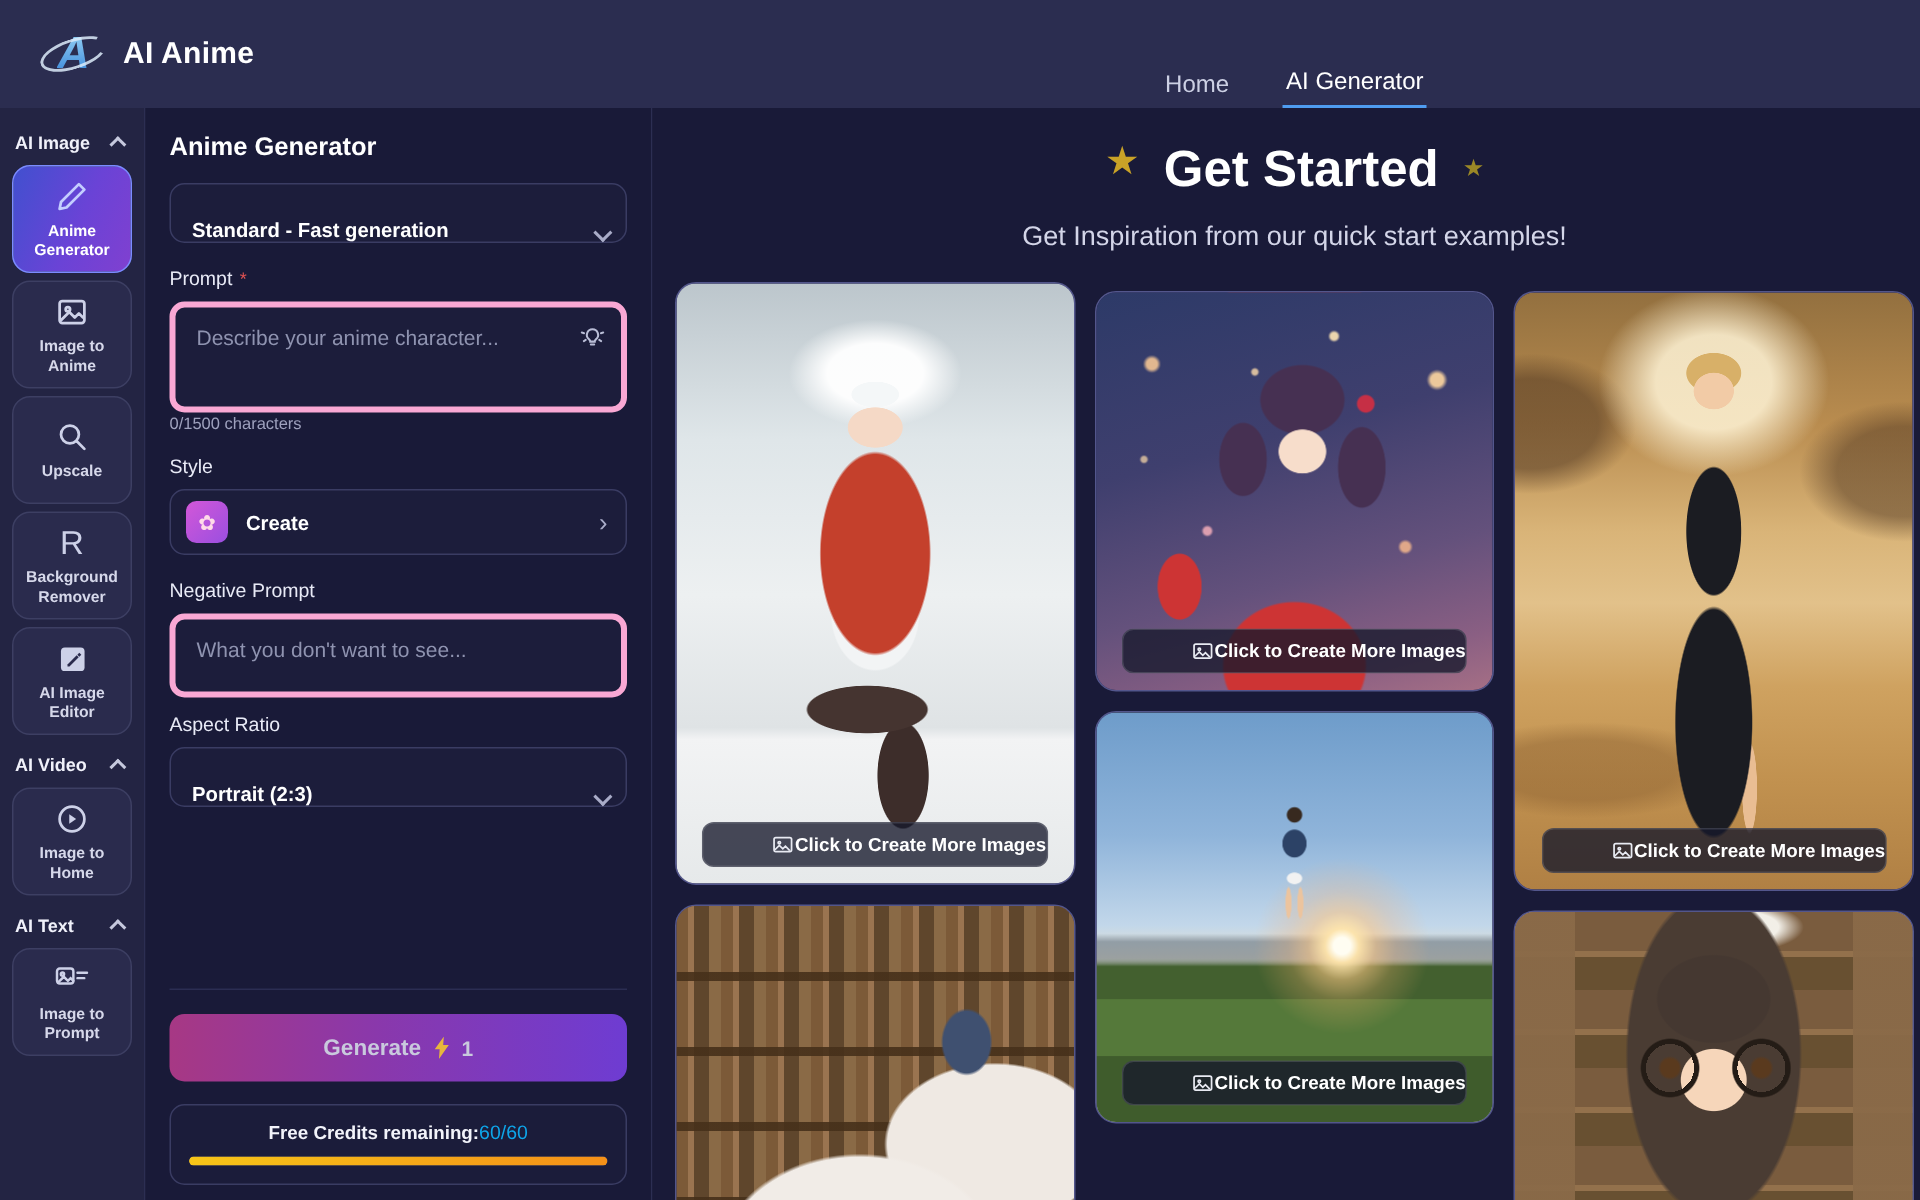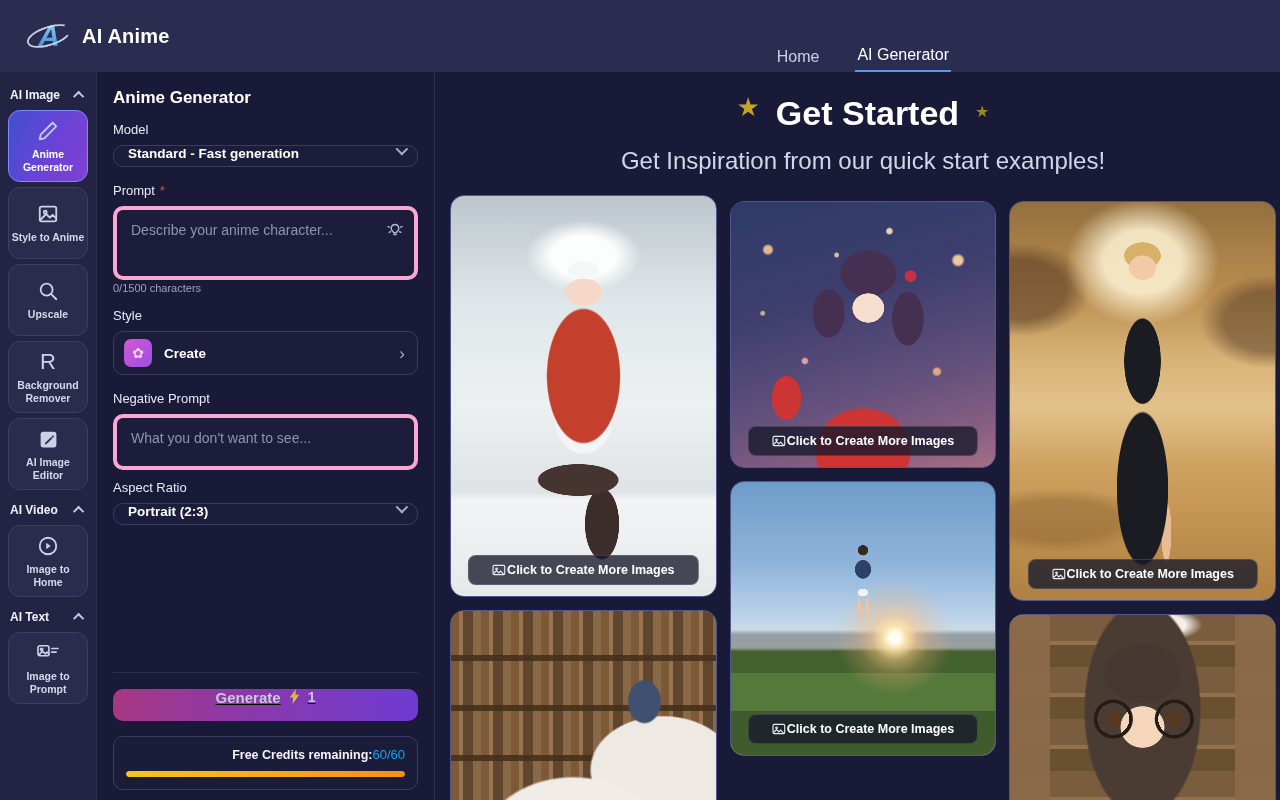--- a/index.html
+++ b/index.html
@@ -30,61 +30,61 @@
   .side-item.active .lbl { color:#fff; }
   .side-icon { width:24px; height:24px; display:flex; align-items:center; justify-content:center; color:#cdd1e8; }
   .side-item.active .side-icon { color:#c3cdff; }
   .r-glyph { font-size:22px; color:#cdd1e8; font-weight:400; line-height:1; }
 
   
   .form-panel { width:338px; flex-shrink:0; background:#191a38; border-right:1px solid #2c2e52; padding:16px 16px 10px 16px; display:flex; flex-direction:column; }
   .form-title { color:#fff; font-size:17px; font-weight:700; margin-bottom:14px; }
   .field-label { color:#e8eaf6; font-size:13px; font-weight:500; margin-bottom:8px; display:flex; gap:5px; align-items:baseline; }
   .req { color:#e05252; font-size:12px; }
-  .select-box { height:22px; border:1px solid #3a3c63; border-radius:10px; display:flex; align-items:flex-start; justify-content:space-between; padding:0 12px 0 14px; margin-bottom:16px; cursor:pointer; background:rgba(255,255,255,0.015); }
+  .select-box { height:40px; border:1px solid #3a3c63; border-radius:10px; display:flex; align-items:flex-end; justify-content:space-between; padding:0 12px 0 14px; margin-bottom:16px; cursor:pointer; background:rgba(255,255,255,0.015); }
   .select-value { color:#fff; font-size:13.5px; font-weight:600; }
   .chev-down { width:9px; height:9px; border-right:2px solid #a9acc8; border-bottom:2px solid #a9acc8; transform:rotate(45deg) translateY(-2px); }
   .textarea-wrap { position:relative; border:4px solid #f9a8d4; border-radius:10px; background:rgba(255,255,255,0.015); margin-bottom:2px; }
   .textarea-wrap textarea { width:100%; background:transparent; border:none; outline:none; resize:none; color:#e8eaf6; font-size:14px; font-family:"Liberation Sans", sans-serif; padding:12px 34px 8px 14px; display:block; }
   .textarea-wrap textarea::placeholder { color:#8f93b0; }
   .ta-prompt { height:66px; }
   .ta-neg { height:48px; }
   .bulb-btn { position:absolute; top:10px; right:10px; width:18px; height:18px; cursor:pointer; color:#b9bdd6; }
   .char-count { color:#9ea1bd; font-size:11px; margin-bottom:14px; }
   .style-box { height:44px; border:1px solid #3a3c63; border-radius:10px; display:flex; align-items:center; gap:12px; padding:0 12px 0 10px; margin-bottom:16px; cursor:pointer; background:rgba(255,255,255,0.015); }
   .style-thumb { width:28px; height:28px; border-radius:7px; background:linear-gradient(135deg,#d357d8 0%,#9a4fe0 100%); display:flex; align-items:center; justify-content:center; color:#ffd9e8; font-size:14px; }
   .style-name { color:#fff; font-size:13.5px; font-weight:600; flex:1; }
   .chev-right { color:#a9acc8; font-size:17px; line-height:1; }
   .form-bottom { margin-top:auto; border-top:1px solid #2b2d52; padding-top:16px; }
-  .generate-btn { width:100%; height:32px; border:none; border-radius:10px; background:linear-gradient(90deg,#a73884 0%,#8a38ab 45%,#6e3cd2 100%); display:flex; justify-content:center; gap:7px; cursor:pointer;text-decoration:underline; }
+  .generate-btn { width:100%; height:45px; border:none; border-radius:10px; background:linear-gradient(90deg,#a73884 0%,#8a38ab 45%,#6e3cd2 100%); display:flex; align-items:center; justify-content:center; gap:7px; cursor:pointer; }
   .generate-label { color:#c9c9dd; font-size:15px; font-weight:700; }
   .bolt { width:13px; height:15px; }
   .gen-cost { color:#c9c9dd; font-size:14px; font-weight:700; }
   .credits-box { margin-top:15px; border:1px solid #3a3c63; border-radius:10px; padding:10px 12px 12px 12px; background:rgba(255,255,255,0.01); }
-  .credits-row { display:flex; justify-content:flex-end; align-items:center; margin-bottom:9px; }
+  .credits-row { display:flex; justify-content:center; align-items:center; margin-bottom:9px; }
   .credits-label { color:#f2f3fa; font-size:12.5px; font-weight:600; }
   .credits-value { color:#0ea5e9; font-size:13px; font-weight:400; }
   .credits-bar { height:6px; border-radius:3px; background:#3a3c63; overflow:hidden; }
   .credits-fill { height:100%; border-radius:3px; background:linear-gradient(90deg,#f7c518,#f59018); }
 
   
   .content { flex:1; background:#191a38; padding:22px 4px 0 15px; overflow:hidden; }
   .gs-header { text-align:center; }
   .gs-title-row { display:flex; align-items:center; justify-content:center; gap:16px; }
   .star-big { color:#c9a227; font-size:26px; transform:translateY(-6px); }
   .star-small { color:#9b8826; font-size:16px; transform:translateY(-2px); }
   .gs-title { color:#fff; font-size:34px; font-weight:800; }
-  .gs-subtitle { color:#d3d5e8; font-size:24px; margin-top:14px;text-align:center; }
+  .gs-subtitle { color:#d3d5e8; font-size:18px; margin-top:14px;text-align:center; }
   .gs-hint { color:#9093b2; font-size:14px; margin-top:9px; }
   .grid { display:flex; gap:13px; margin-top:20px; }
   .col { flex:1; display:flex; flex-direction:column; gap:13px; }
   .col.offset { margin-top:6px; }
   .card { position:relative; border:1px solid #53568c; border-radius:14px; overflow:hidden; cursor:pointer; background:#20224a; }
   .art { position:absolute; inset:0; }
-  .cta-btn { position:absolute; left:50%; transform:translateX(-50%); bottom:11px; width:87%; height:30px; border-radius:8px; background:rgba(22,24,43,.78); border:1px solid rgba(255,255,255,.14); display:flex; align-items:center; justify-content:center; gap:1px; cursor:pointer; }
+  .cta-btn { position:absolute; left:50%; transform:translateX(-50%); bottom:11px; width:87%; height:30px; border-radius:8px; background:rgba(22,24,43,.78); border:1px solid rgba(255,255,255,.14); display:flex; align-items:center; justify-content:flex-end; gap:1px; cursor:pointer; }
   .cta-btn span { color:#fff; font-size:12.5px; font-weight:600; white-space:nowrap; }
   .cta-icon { width:14px; height:12px; color:#e8eaf2; flex-shrink:0; }
 
   
   .art-nurse { background-image:
     radial-gradient(ellipse 30px 22px at 50% 24%, #f5d9c6 0 60%, transparent 62%),
     radial-gradient(ellipse 26px 14px at 50% 18.5%, #f4f7f8 0 60%, transparent 62%),
     radial-gradient(ellipse 9px 6px at 50% 17.5%, #cc2b2b 0 60%, transparent 65%),
     radial-gradient(ellipse 60px 110px at 50% 45%, #c4402c 0 60%, transparent 62%),
     radial-gradient(ellipse 48px 62px at 50% 55%, #f2f4f5 0 60%, transparent 62%),
@@ -186,21 +186,21 @@
     </div>
 
     <div class="side-item">
       <span class="side-icon">
         <svg viewBox="0 0 24 24" width="22" height="22" fill="none" stroke="currentColor" stroke-width="2" stroke-linecap="round" stroke-linejoin="round">
             <rect x="3" y="4" width="18" height="16" rx="2"></rect>
             <circle cx="9" cy="10" r="1.6"></circle>
             <path d="M4 18l6-6 4 4 3-3 3 3"></path>
           </svg>
       </span>
-      <span class="lbl">Style to Anime</span>
+      <span class="lbl">Image to Anime</span>
     </div>
 
     <div class="side-item">
       <span class="side-icon">
         <svg viewBox="0 0 24 24" width="22" height="22" fill="none" stroke="currentColor" stroke-width="2" stroke-linecap="round">
             <circle cx="10.5" cy="10.5" r="6.5"></circle>
             <path d="M15.5 15.5L21 21"></path>
           </svg>
       </span>
       <span class="lbl">Upscale</span>
@@ -254,23 +254,20 @@
           </svg>
       </span>
       <span class="lbl">Image to Prompt</span>
     </div>
 
   </aside>
 
   <section class="form-panel">
     <h1 class="form-title">Anime Generator</h1>
 
-    <div class="field-label">
-        <span>Model</span>
-      </div>
     <div class="select-box">
       <span class="select-value">Standard - Fast generation</span>
       <span class="chev-down"></span>
     </div>
 
     <div class="field-label">
       <span>Prompt</span>
       <span class="req">*</span>
     </div>
     <div class="textarea-wrap">

